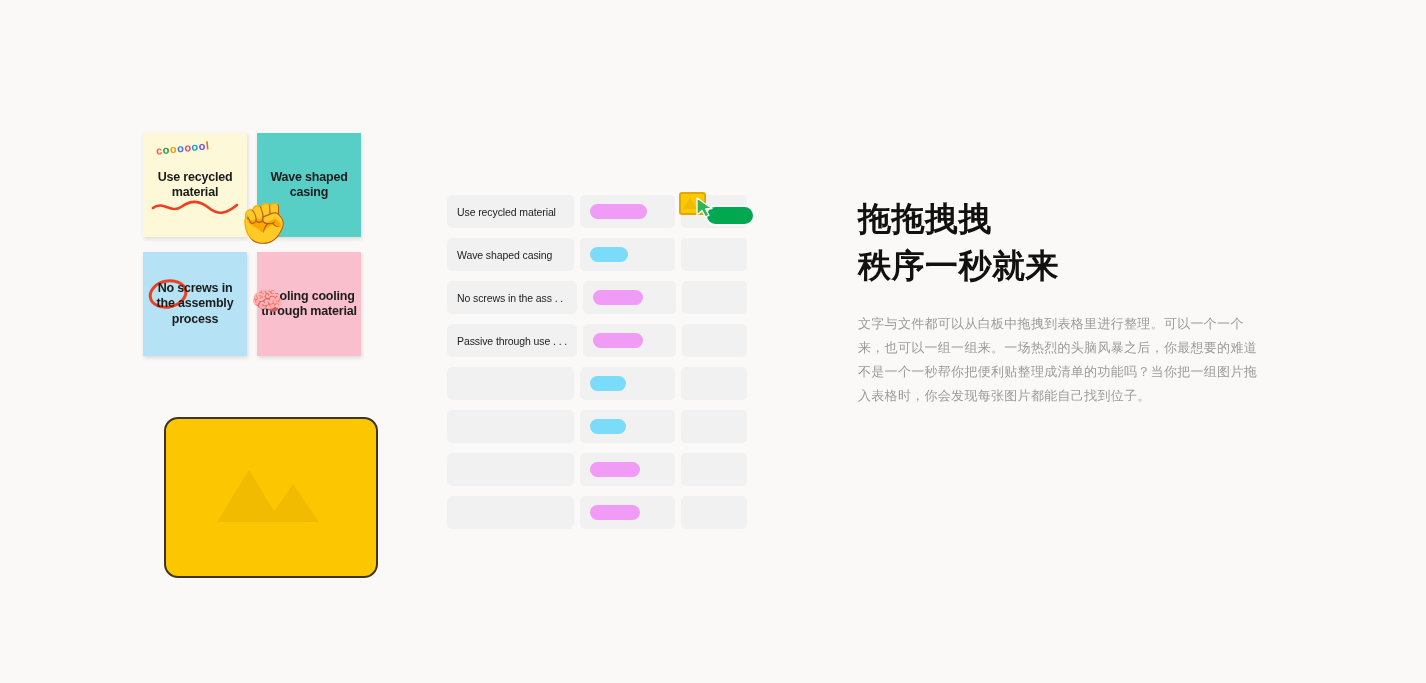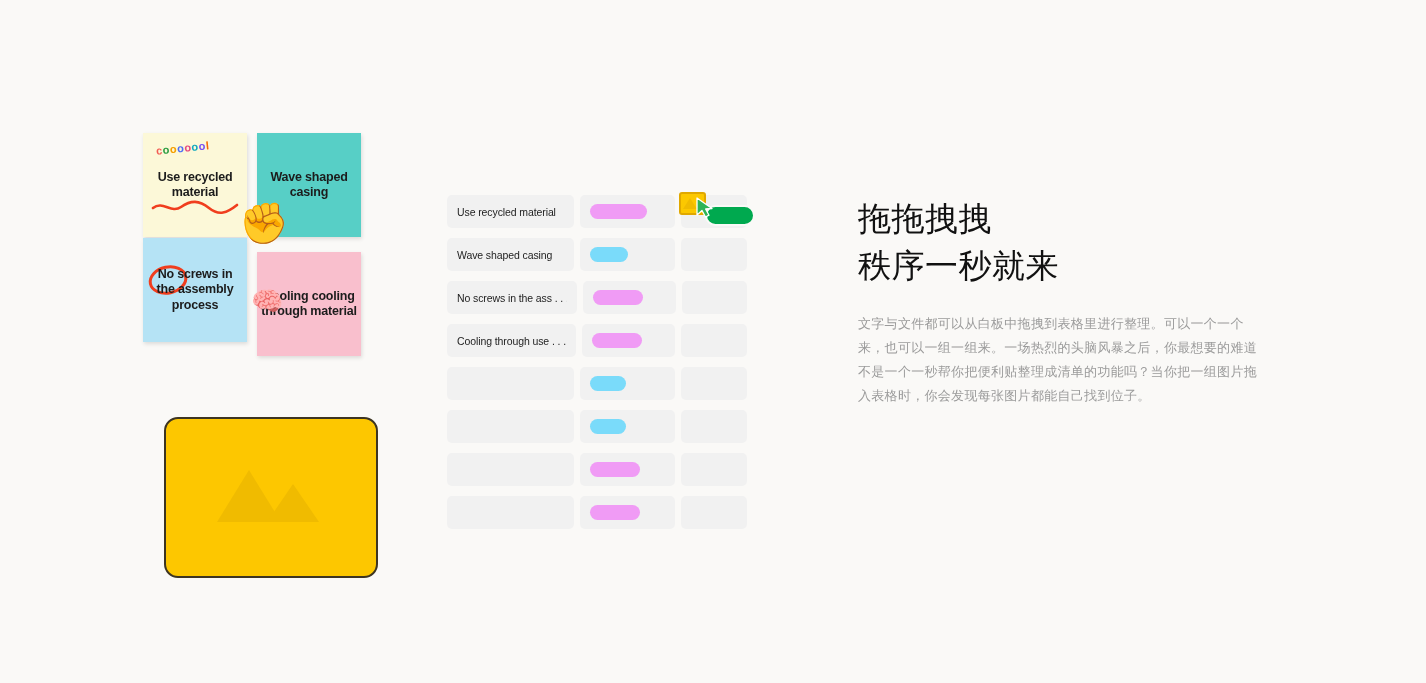--- a/index.html
+++ b/index.html
@@ -36,21 +36,21 @@
     font-size: 12.5px;
     line-height: 1.22;
     color: #1c1c1c;
     letter-spacing: -0.2px;
     box-shadow: 1px 2px 4px rgba(0,0,0,0.12);
     overflow: visible;
   }
   .sticky-note .note-text { position: relative; z-index: 3; padding: 0 4px; }
   #note-0 { left: 0;     top: 0;   background: #fcf8d8; }
   #note-1 { left: 114px; top: 0;   background: #57cfc6; }
-  #note-2 { left: 0;     top: 105px; background: #b5e3f5; }
+  #note-2 { left: 0;     top: 119px; background: #b5e3f5; }
   #note-3 { left: 114px; top: 119px; background: #f9bfcd; }
 
   
   .deco { position: absolute; pointer-events: none; }
   #deco-cool {
     top: 9px; left: 13px; z-index: 4;
     font-size: 11px; font-weight: bold;
     transform: rotate(-6deg);
     letter-spacing: 0.5px;
   }
@@ -152,21 +152,21 @@
   
   #text-column {
     position: absolute;
     left: 858px;
     top: 196px;
     width: 410px;
   }
   #headline {
     font-family: "DejaVu Sans", "Liberation Sans", sans-serif;
     font-size: 33px;
-    font-weight: normal;
+    font-weight: bold;
     color: #111111;
     line-height: 1.42;
     letter-spacing: 0.5px;
     margin: 0;
   }
   #body-paragraph {
     margin: 22px 0 0 0;
     font-family: "DejaVu Sans", "Liberation Sans", sans-serif;
     font-size: 13px;
     line-height: 1.85;
@@ -238,21 +238,21 @@
         <div class="cell cell-title">
           <span class="title-text">No screws in the ass . . .</span>
         </div>
         <div class="cell cell-tag">
           <div class="pill pink" style="width: 50px;"></div>
         </div>
         <div class="cell cell-extra"></div>
       </div>
       <div class="table-row">
         <div class="cell cell-title">
-          <span class="title-text">Cooling through use . . .</span>
+          <span class="title-text">Passive through use . . .</span>
         </div>
         <div class="cell cell-tag">
           <div class="pill pink" style="width: 50px;"></div>
         </div>
         <div class="cell cell-extra"></div>
       </div>
       <div class="table-row">
         <div class="cell cell-title">
           <span class="title-text"></span>
         </div>

